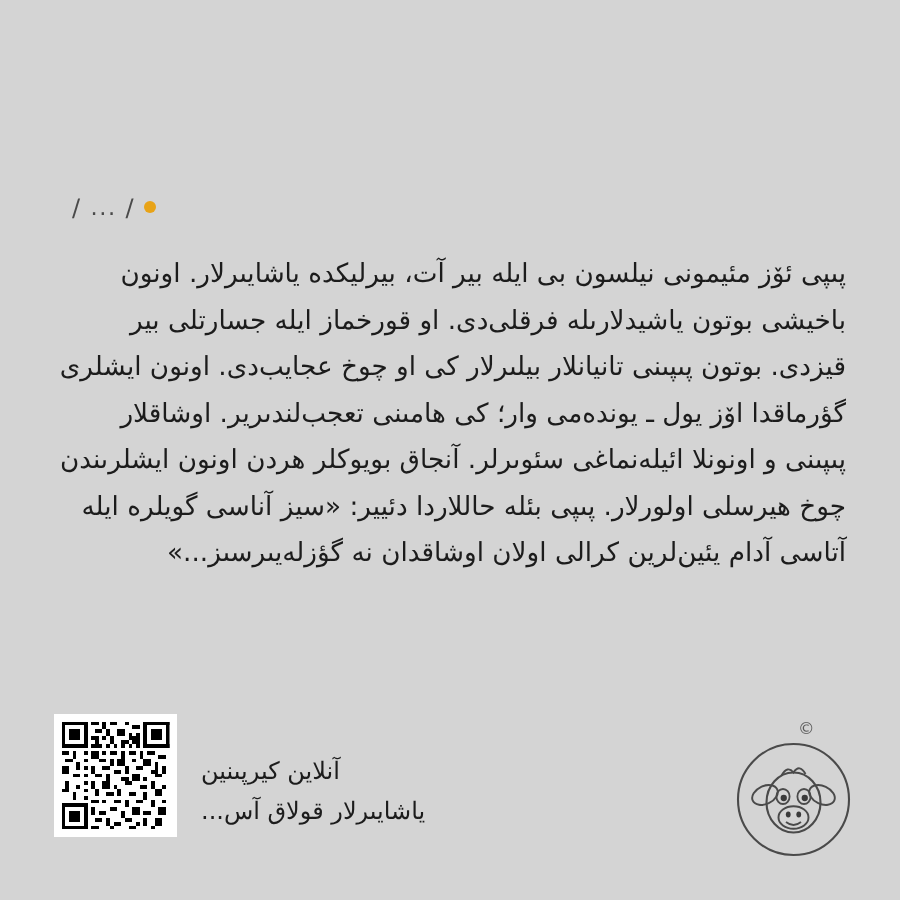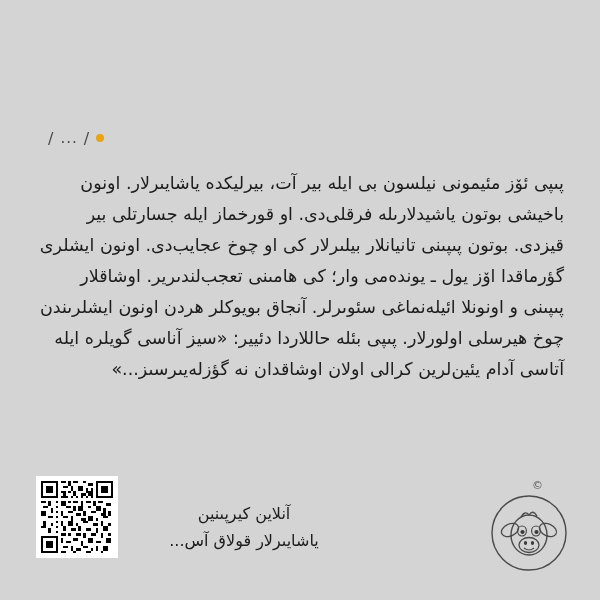--- a/index.html
+++ b/index.html
@@ -92,21 +92,21 @@
   }
   .qr-wrap svg { display: block; }
 
   
   .qr-caption {
     position: absolute;
     left: 134px;
     bottom: 46px;
     width: 220px;
     direction: rtl;
-    text-align: center;
+    text-align: left;
     font-size: 16px;
     line-height: 27px;
     color: #1c1c1c;
   }
   .qr-caption div { white-space: nowrap; }
 
   
   .copyright {
     position: absolute;
     right: 57px;

